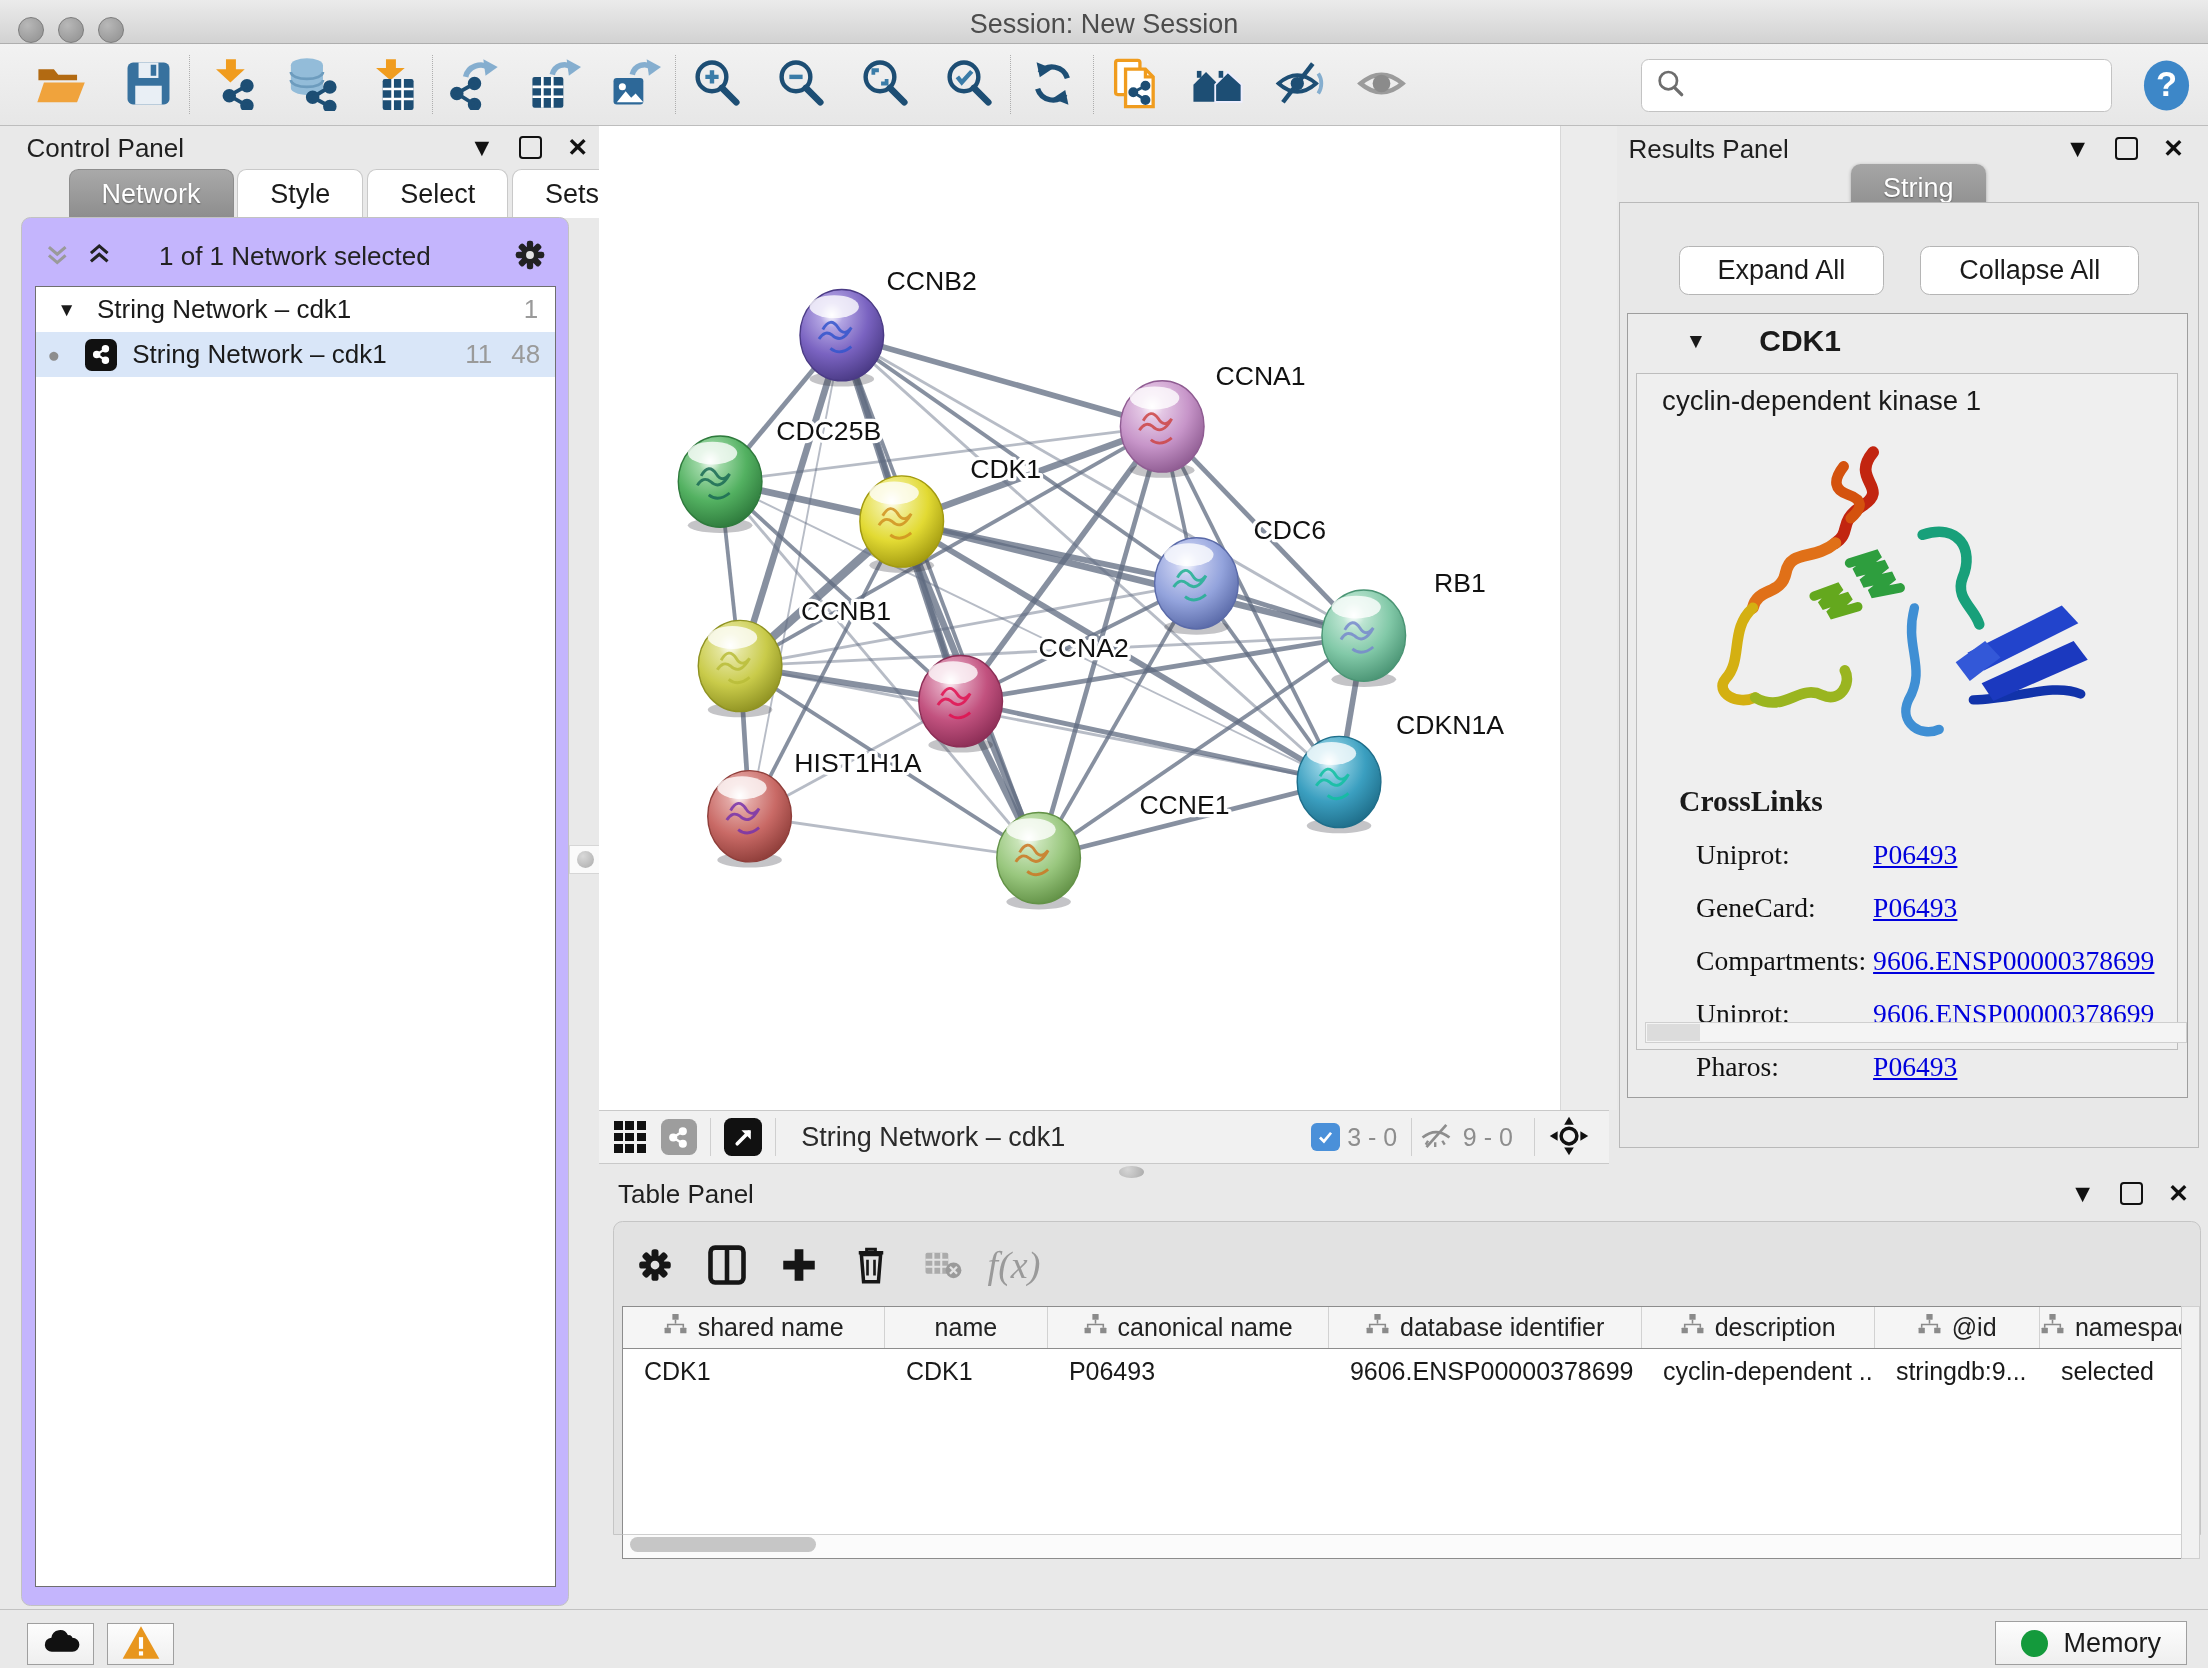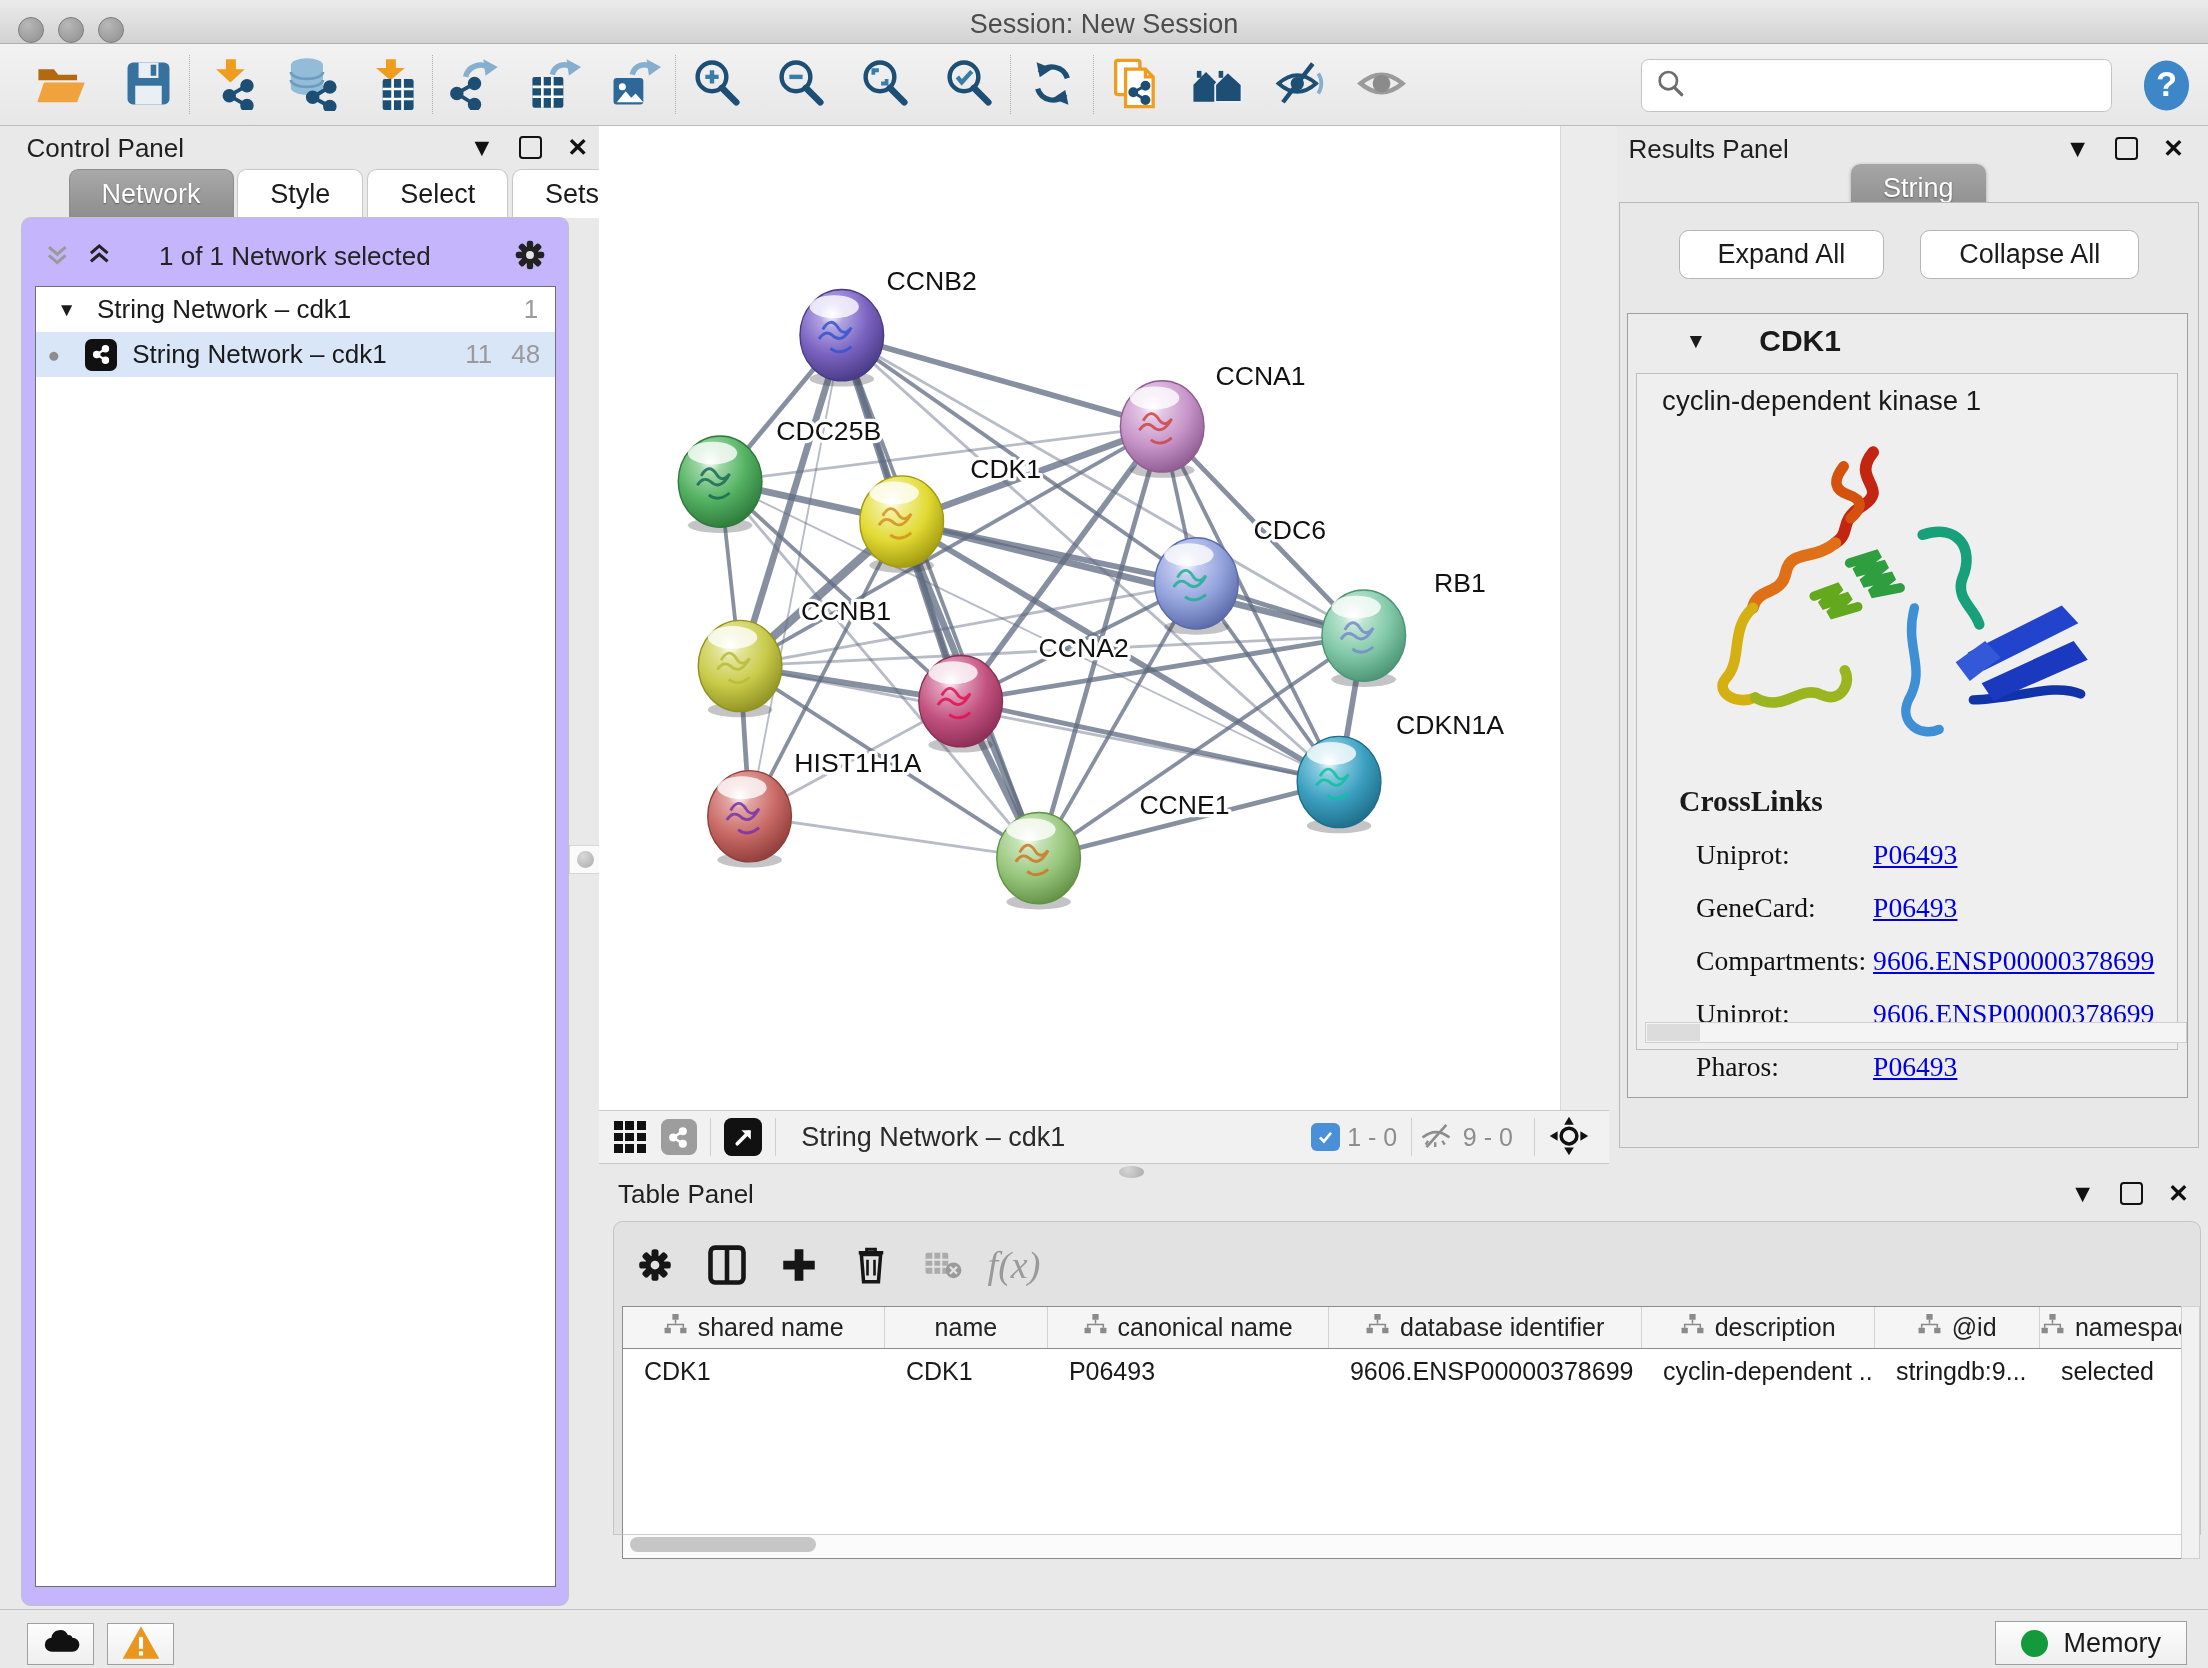--- a/index.html
+++ b/index.html
@@ -69,21 +69,21 @@
   .chkblue { width:28.5px; height:28.5px; background:#4a90d9; border-radius:5.7px; display:flex; align-items:center; justify-content:center; }
   .hsplit-dot { position:absolute; left:1119px; top:1166px; width:25px; height:12.4px; border-radius:50%;
     background:radial-gradient(circle at 35% 30%, #d5d5d5,#aaaaaa); }
 
   
   .rp { position:absolute; left:1617px; top:126px; width:584px; height:1039px; }
   .rp-tab { position:absolute; left:234px; top:38px; height:48px; padding:0 32px; display:flex; align-items:center;
     background:linear-gradient(#a6a6a6,#8e8e8e); color:#fff; font-size:27px; border-radius:9.5px;
     box-shadow:0 1.9px 3.8px rgba(0,0,0,.3); text-shadow:0 1px 1.9px rgba(0,0,0,.4); }
   .rp-box { position:absolute; left:1.9px; top:76px; width:580px; height:946px; background:#e8e8e8; border:1.9px solid #b9b9b9; }
-  .rp-btnrow { position:absolute; top:27px; left:0; width:100%; display:flex; justify-content:center; gap:36px; }
+  .rp-btnrow { position:absolute; top:43px; left:0; width:100%; display:flex; justify-content:center; gap:36px; }
   .rp-btn { height:49px; padding:0 38px; display:flex; align-items:center; font-size:27px; background:#fff;
     border:1.9px solid #b5b5b5; border-radius:9.5px; }
   .rp-section { position:absolute; left:7.6px; top:110px; width:561px; height:785px; background:#ececec; border:1.9px solid #9e9e9e; }
   .rp-sechead { height:53px; display:flex; align-items:center; }
   .rp-gene { font-size:30px; font-weight:bold; margin-left:53px; }
   .rp-inner { position:absolute; left:7.6px; top:59px; width:542px; height:677px; background:#efefef; border:1px solid #bdbdbd; }
   .rp-desc { font-size:27.6px; margin:11.4px 0 0 25px; }
   .crosslinks { position:absolute; left:0; top:411px; width:100%; font-family:"Liberation Serif", serif; }
   .cl-title { font-size:29.5px; font-weight:bold; margin-left:42px; }
   .cl-row { display:flex; font-size:27.6px; margin:21px 0 0 59px; }
@@ -617,21 +617,21 @@
         </svg>
       </span>
     <span class="nf-sep"></span>
     <span class="nf-title">String Network – cdk1</span>
     <span style="flex:1"></span>
     <span class="chkblue">
         <svg width="19" height="19" viewBox="0 0 24 24">
           <path d="M5 12l5 5 9-11" stroke="#fff" stroke-width="3.4" fill="none"></path>
         </svg>
       </span>
-    <span class="nf-count">1 - 0</span>
+    <span class="nf-count">3 - 0</span>
     <span class="nf-sep" style="margin:0 5.7px"></span>
     <span><svg width="38" height="38" viewBox="0 0 48 48">
           <path d="M7 26q17-14 34 0" fill="none" stroke="#8d8d8d" stroke-width="3.4"></path>
           <path d="M14 30l-3 5M23 32v6M32 30l3 5" stroke="#8d8d8d" stroke-width="3"></path>
           <path d="M12 38L37 10" stroke="#8d8d8d" stroke-width="3.4"></path>
         </svg></span>
     <span class="nf-count">9 - 0</span>
     <span class="nf-sep"></span>
     <span style="margin-right:19px"><svg width="42" height="42" viewBox="0 0 48 48">
           <circle cx="24" cy="24" r="9" stroke="#111" stroke-width="4" fill="none"></circle>

